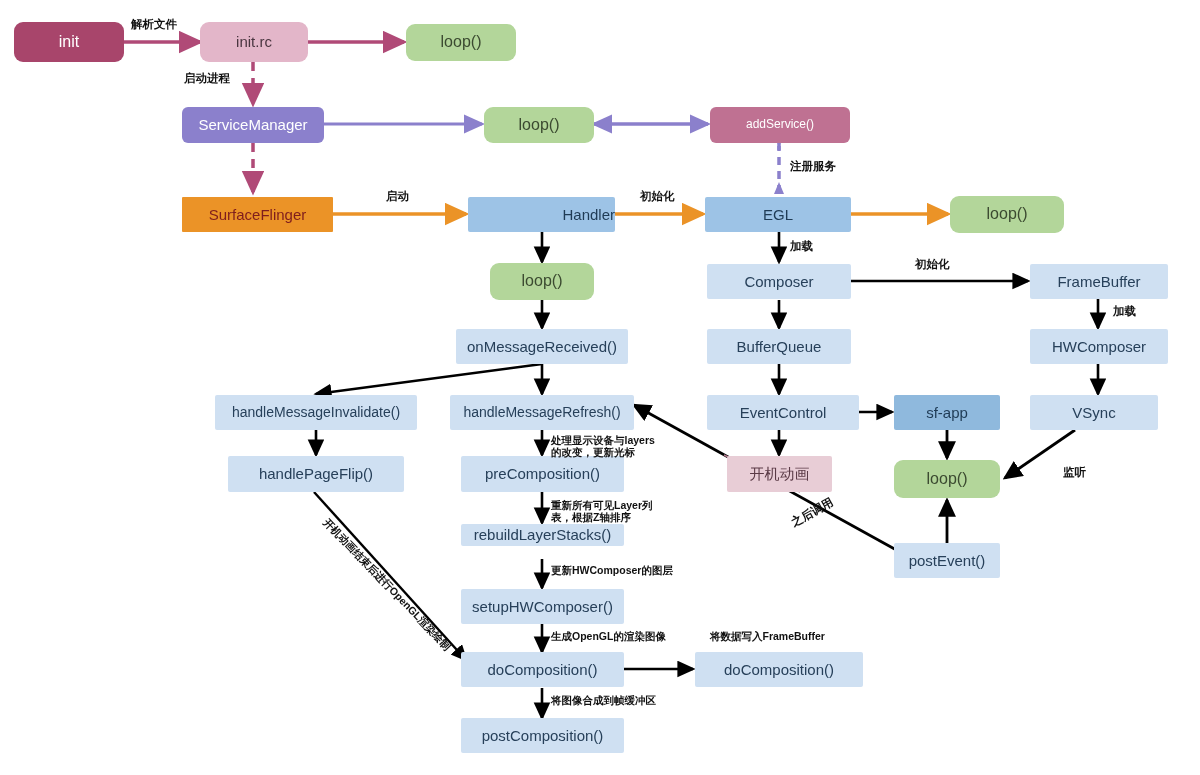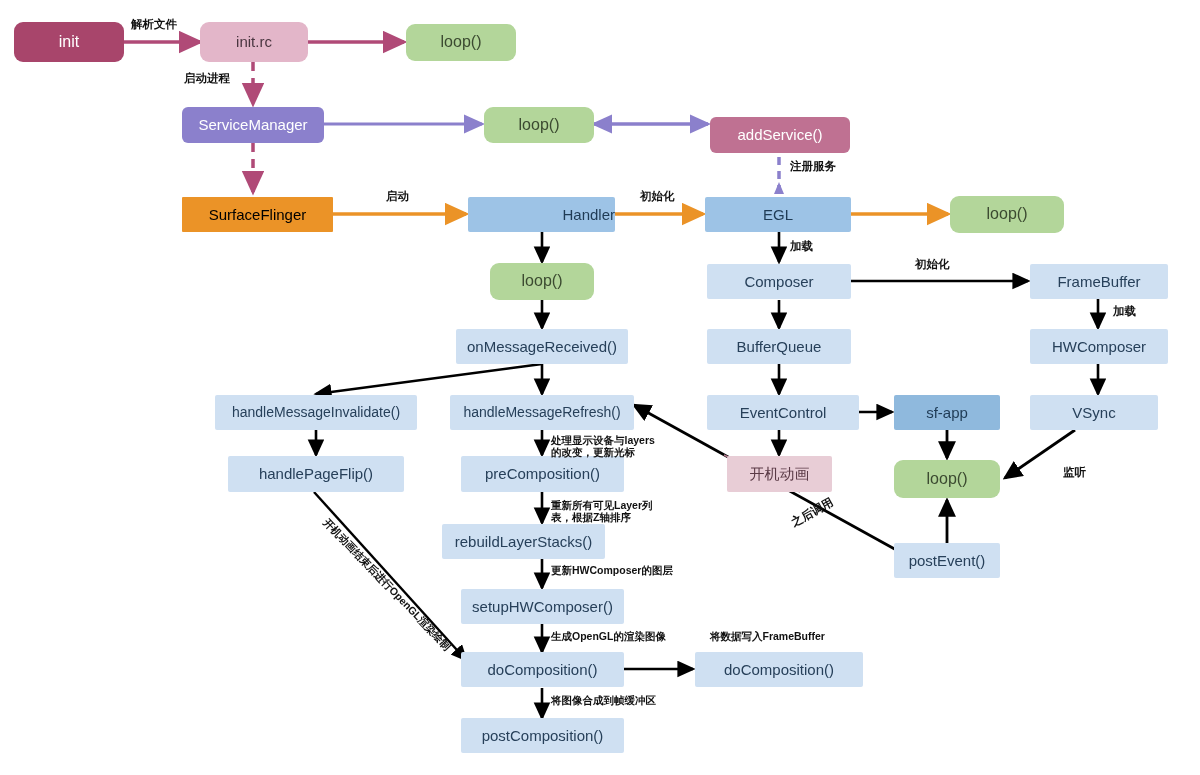--- a/index.html
+++ b/index.html
@@ -10,22 +10,22 @@
 
   .node{position:absolute;box-sizing:border-box;display:flex;align-items:center;
         justify-content:center;text-align:center;line-height:1.15;}
   .node span{display:block;width:100%;}
 
   
   .c-init      {background:#a8456b;color:#ffffff;border-radius:9px;font-size:16px;}
   .c-initrc    {background:#e3b6c9;color:#4a3640;border-radius:9px;font-size:15px;}
   .c-green     {background:#b3d69a;color:#3b4a30;border-radius:9px;font-size:16px;}
   .c-purple    {background:#8b80cc;color:#ffffff;border-radius:6px;font-size:15px;}
-  .c-pinkbox   {background:#bf7192;color:#ffffff;border-radius:6px;font-size:15px;margin-top:10px;}
-  .c-orange    {background:#eb9327;color:#000000;border-radius:1px;font-size:15px;}
+  .c-pinkbox   {background:#bf7192;color:#ffffff;border-radius:6px;font-size:12px;}
+  .c-orange    {background:#eb9327;color:#7f1d1d;border-radius:1px;font-size:15px;}
   .c-blue-mid  {background:#9dc3e6;color:#1f3b55;border-radius:2px;font-size:15px;}
   .c-blue-lt   {background:#cfe0f2;color:#27405a;border-radius:2px;font-size:15px;}
   .c-blue-mid2 {background:#8fb9dd;color:#1f3b55;border-radius:2px;font-size:15px;}
   .c-boot      {background:#e8cdd6;color:#5a3a46;border-radius:2px;font-size:15px;}
 
   .elabel{position:absolute;font-size:10.5px;font-weight:bold;color:#111;
           line-height:1.15;letter-spacing:0px;white-space:pre-line;}
   .elabel.big{font-size:11.5px;}
   .elabel.rot{transform-origin:left top;}
 
@@ -198,21 +198,21 @@
   </div>
 
   <div class="node c-blue-lt" style="left:461px;top:456px;width:163px;height:36px;">
     <span>preComposition()</span>
   </div>
 
   <div class="node c-green" style="left:894px;top:460px;width:106px;height:38px;">
     <span>loop()</span>
   </div>
 
-  <div class="node c-blue-lt" style="left:442px;top:524px;width:163px;height:35px;">
+  <div class="node c-blue-lt" style="left:461px;top:524px;width:163px;height:22px;">
     <span>rebuildLayerStacks()</span>
   </div>
 
   <div class="node c-blue-lt" style="left:894px;top:543px;width:106px;height:35px;">
     <span>postEvent()</span>
   </div>
 
   <div class="node c-blue-lt" style="left:461px;top:589px;width:163px;height:35px;">
     <span>setupHWComposer()</span>
   </div>

